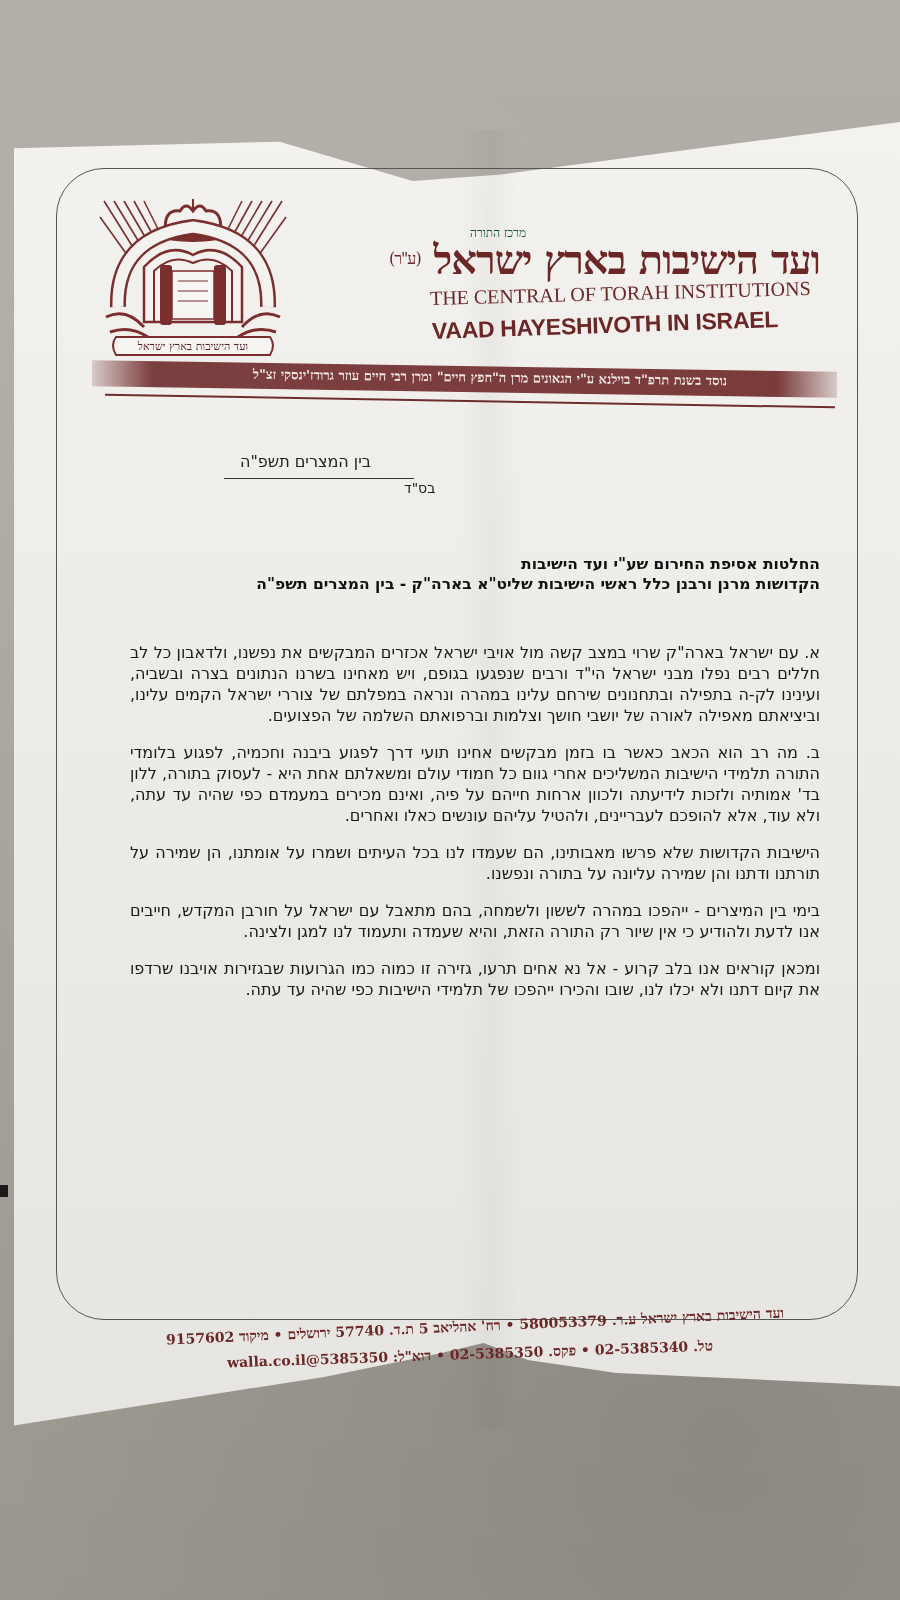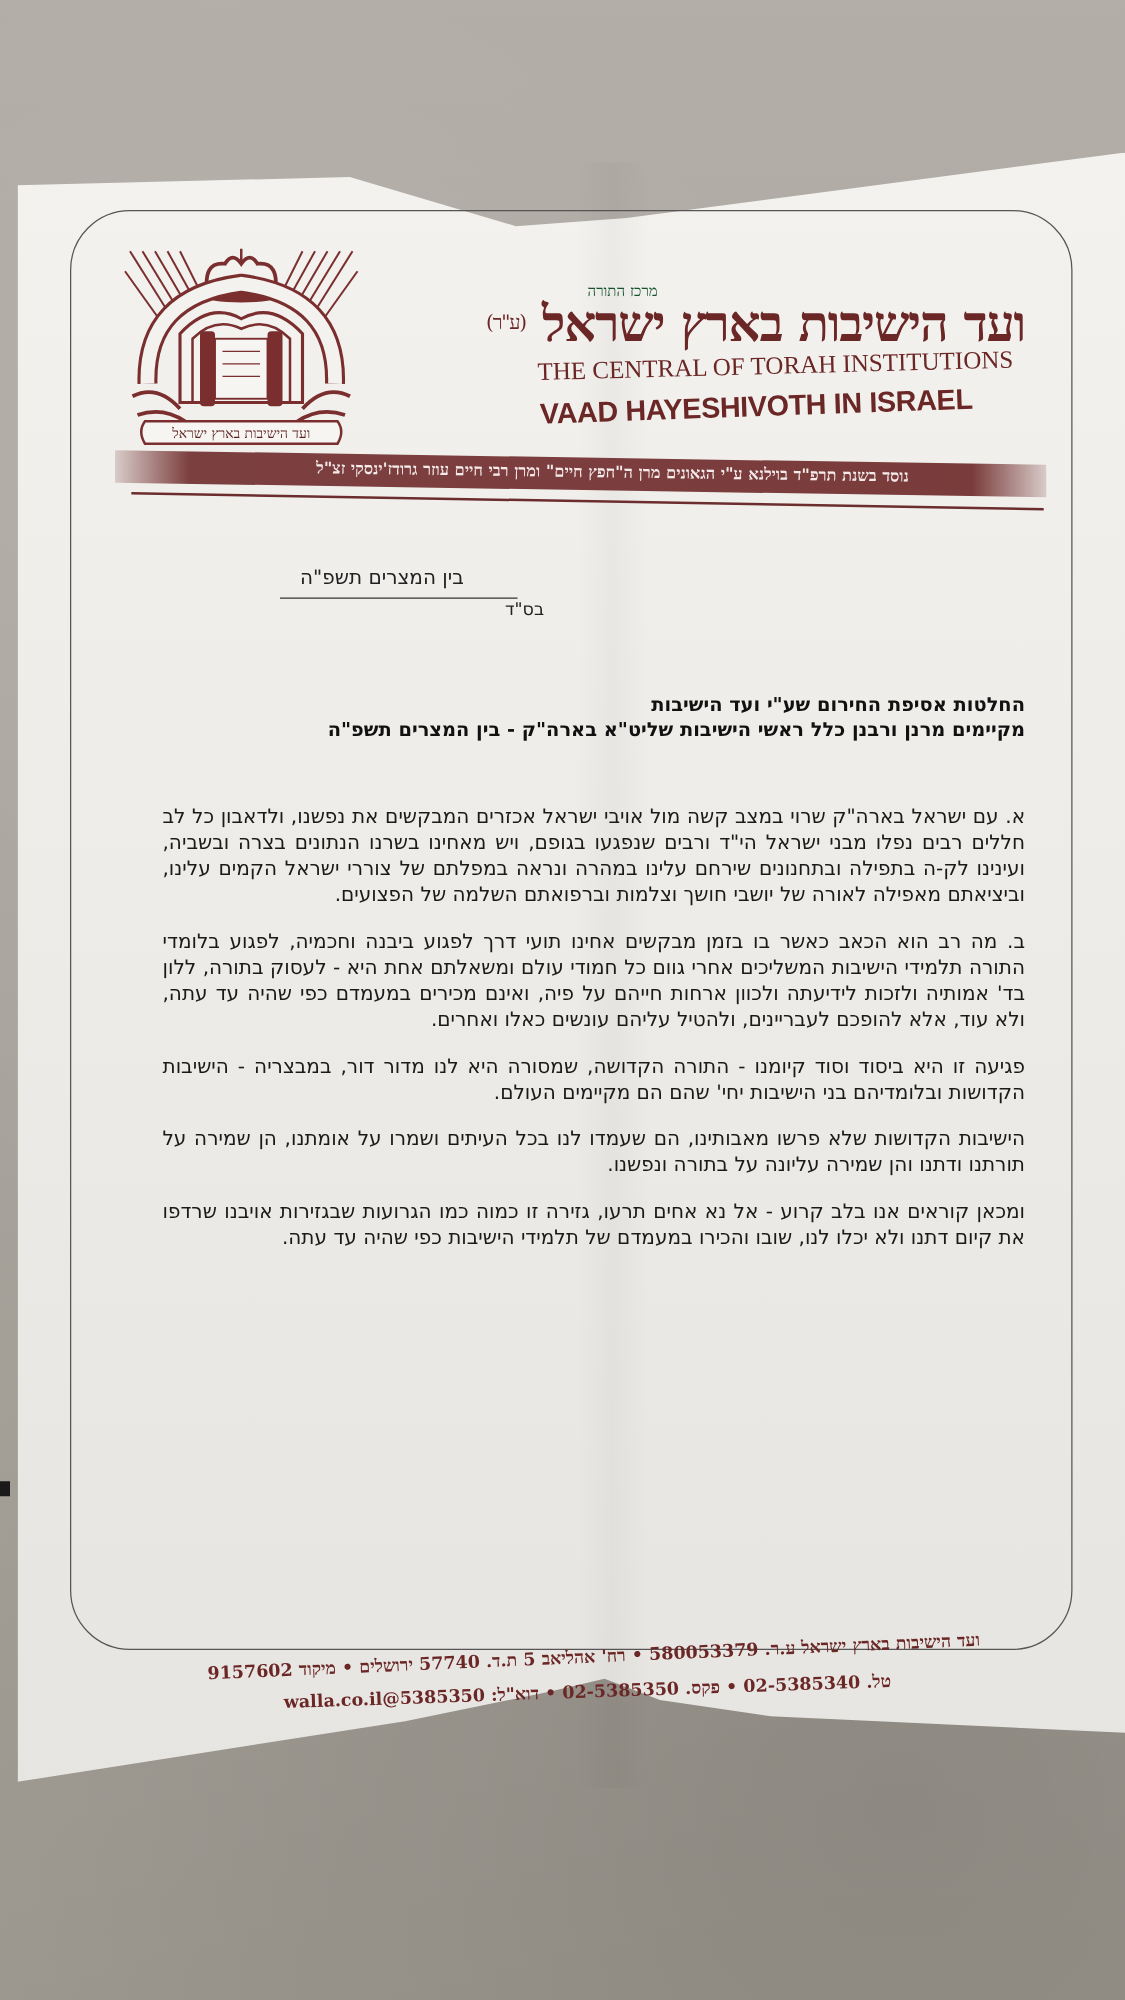--- a/index.html
+++ b/index.html
@@ -153,25 +153,25 @@
 <div class="banner"></div>
 <div class="banner-text">נוסד בשנת תרפ"ד בוילנא ע"י הגאונים מרן ה"חפץ חיים" ומרן רבי חיים עוזר גרודז'ינסקי זצ"ל</div>
 <div class="banner-line"></div>
 
 <div class="date-line">בין המצרים תשפ"ה</div>
 <div class="bsd"></div>
 <div class="bsd-label">בס"ד</div>
 
 <div class="title">
   <div>החלטות אסיפת החירום שע"י ועד הישיבות</div>
-  <div>מקיימים מרנן ורבנן כלל ראשי הישיבות שליט"א בארה"ק - בין המצרים תשפ"ה</div>
+  <div>הקדושות מרנן ורבנן כלל ראשי הישיבות שליט"א בארה"ק - בין המצרים תשפ"ה</div>
 </div>
 
 <div class="body">
   <p>א. עם ישראל בארה"ק שרוי במצב קשה מול אויבי ישראל אכזרים המבקשים את נפשנו, ולדאבון כל לב חללים רבים נפלו מבני ישראל הי"ד ורבים שנפגעו בגופם, ויש מאחינו בשרנו הנתונים בצרה ובשביה, ועינינו לק-ה בתפילה ובתחנונים שירחם עלינו במהרה ונראה במפלתם של צוררי ישראל הקמים עלינו, וביציאתם מאפילה לאורה של יושבי חושך וצלמות וברפואתם השלמה של הפצועים.</p>
   <p>ב. מה רב הוא הכאב כאשר בו בזמן מבקשים אחינו תועי דרך לפגוע ביבנה וחכמיה, לפגוע בלומדי התורה תלמידי הישיבות המשליכים אחרי גוום כל חמודי עולם ומשאלתם אחת היא - לעסוק בתורה, ללון בד' אמותיה ולזכות לידיעתה ולכוון ארחות חייהם על פיה, ואינם מכירים במעמדם כפי שהיה עד עתה, ולא עוד, אלא להופכם לעבריינים, ולהטיל עליהם עונשים כאלו ואחרים.</p>
-  <p>פגיעה זו היא ביסוד וסוד קיומנו - התורה הקדושה, שמסורה היא לנו מדור דור, במבצריה - הישיבות הקדושות ובלומדיהם בני הישיבות יחי' שהם הם מקיימים העולם.</p>
   <p>הישיבות הקדושות שלא פרשו מאבותינו, הם שעמדו לנו בכל העיתים ושמרו על אומתנו, הן שמירה על תורתנו ודתנו והן שמירה עליונה על בתורה ונפשנו.</p>
-  <p>ומכאן קוראים אנו בלב קרוע - אל נא אחים תרעו, גזירה זו כמוה כמו הגרועות שבגזירות אויבנו שרדפו את קיום דתנו ולא יכלו לנו, שובו והכירו במעמדם של תלמידי הישיבות כפי שהיה עד עתה.</p>
+  <p>בימי בין המיצרים - ייהפכו במהרה לששון ולשמחה, בהם מתאבל עם ישראל על חורבן המקדש, חייבים אנו לדעת ולהודיע כי אין שיור רק התורה הזאת, והיא שעמדה ותעמוד לנו למגן ולצינה.</p>
+  <p>ומכאן קוראים אנו בלב קרוע - אל נא אחים תרעו, גזירה זו כמוה כמו הגרועות שבגזירות אויבנו שרדפו את קיום דתנו ולא יכלו לנו, שובו והכירו ייהפכו של תלמידי הישיבות כפי שהיה עד עתה.</p>
 </div>
 
 <div class="footer1">ועד הישיבות בארץ ישראל ע.ר. 580053379 • רח' אהליאב 5 ת.ד. 57740 ירושלים • מיקוד 9157602</div>
 <div class="footer2">טל. 02-5385340 • פקס. 02-5385350 • דוא"ל: 5385350@walla.co.il</div>
 
 </body></html>

